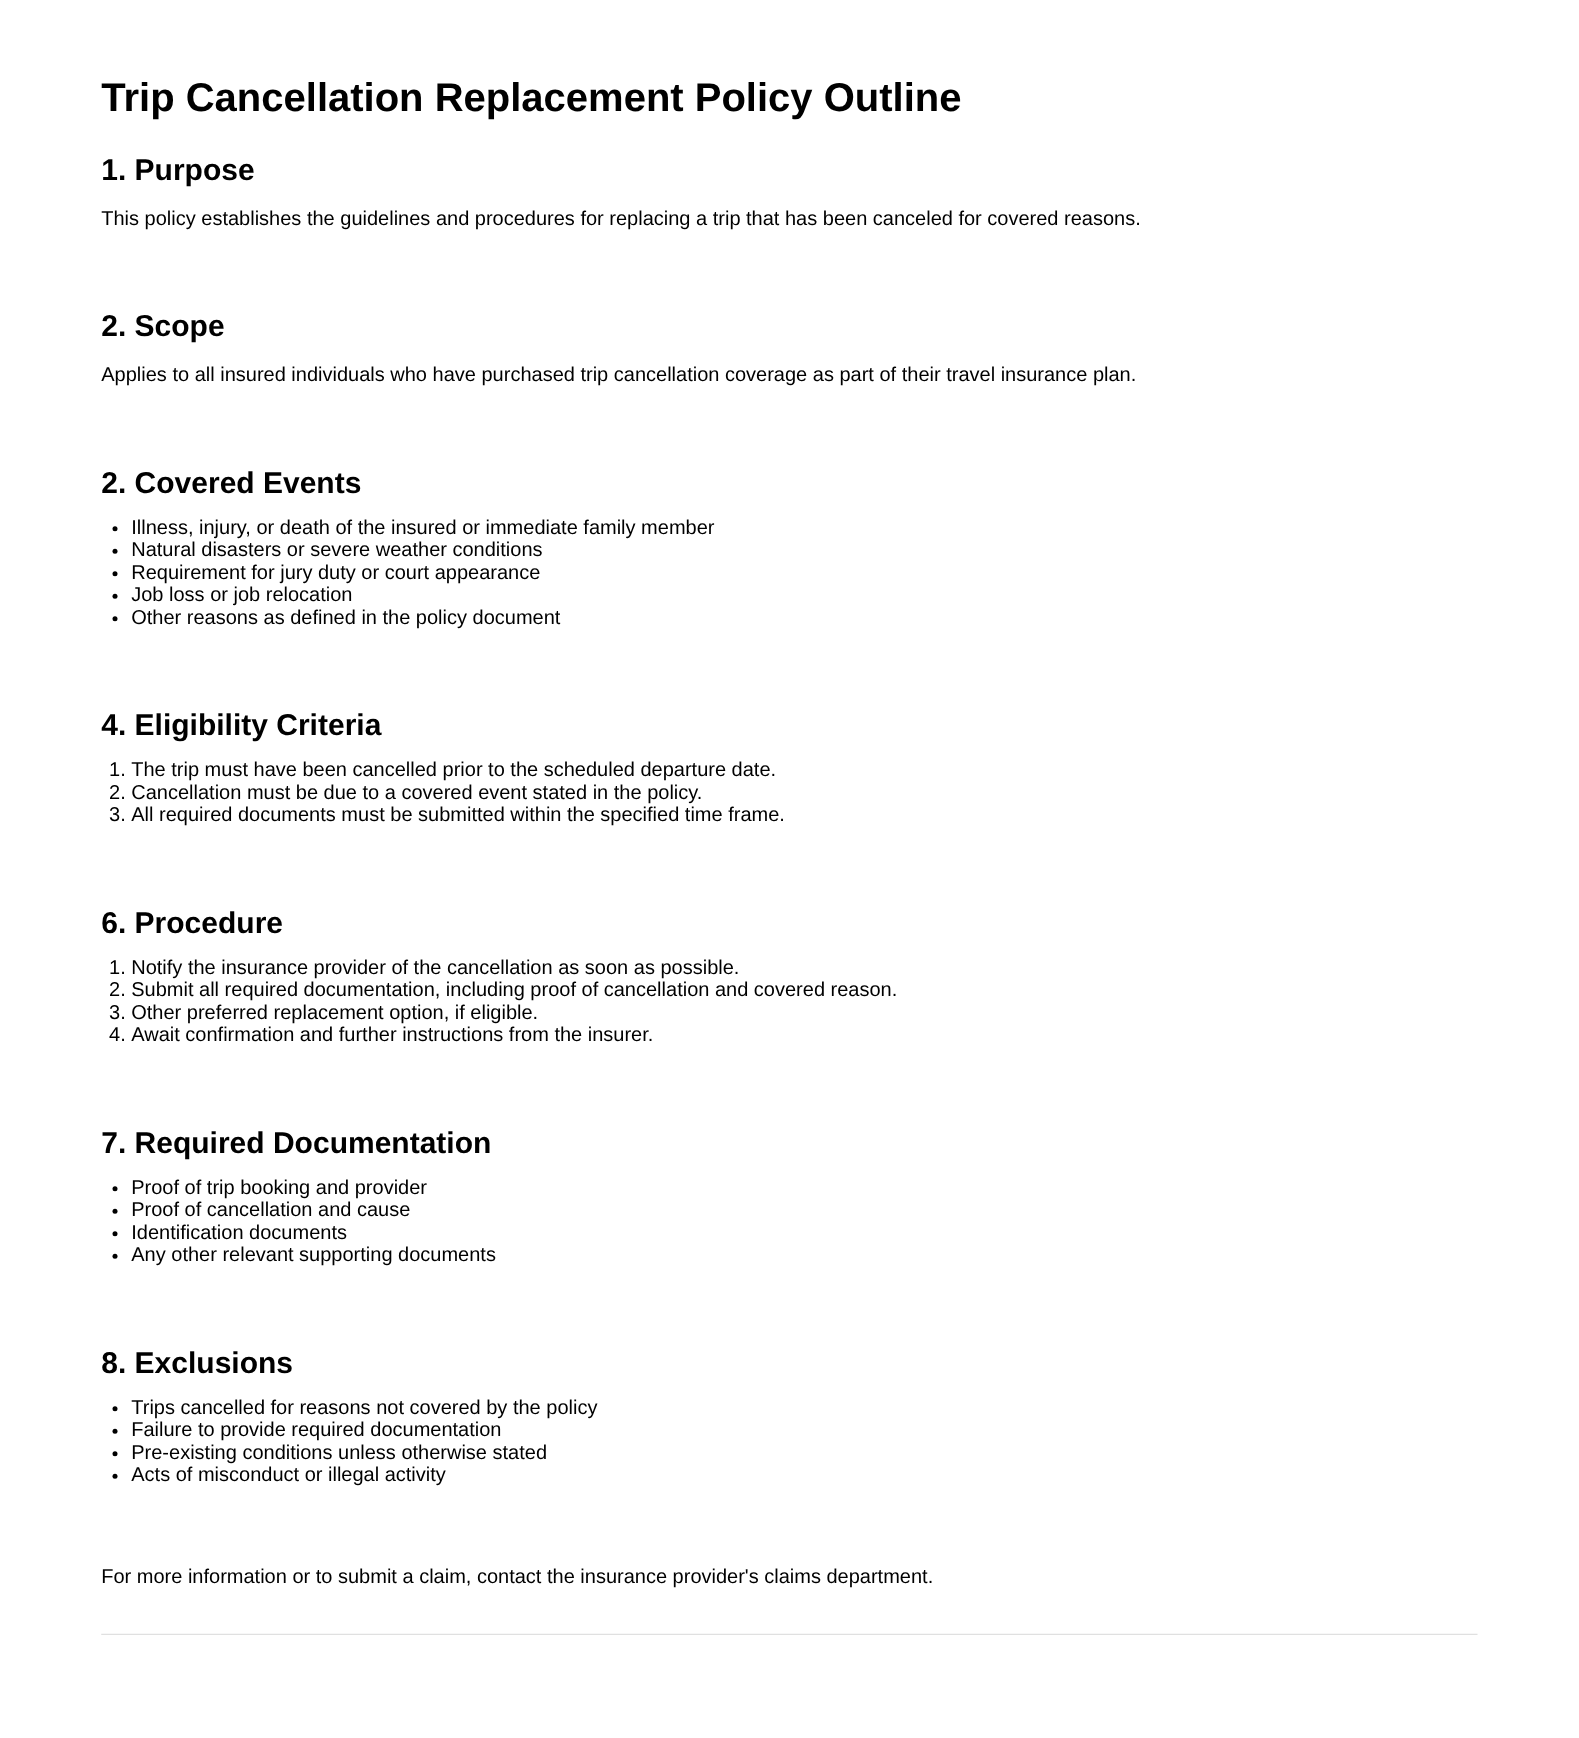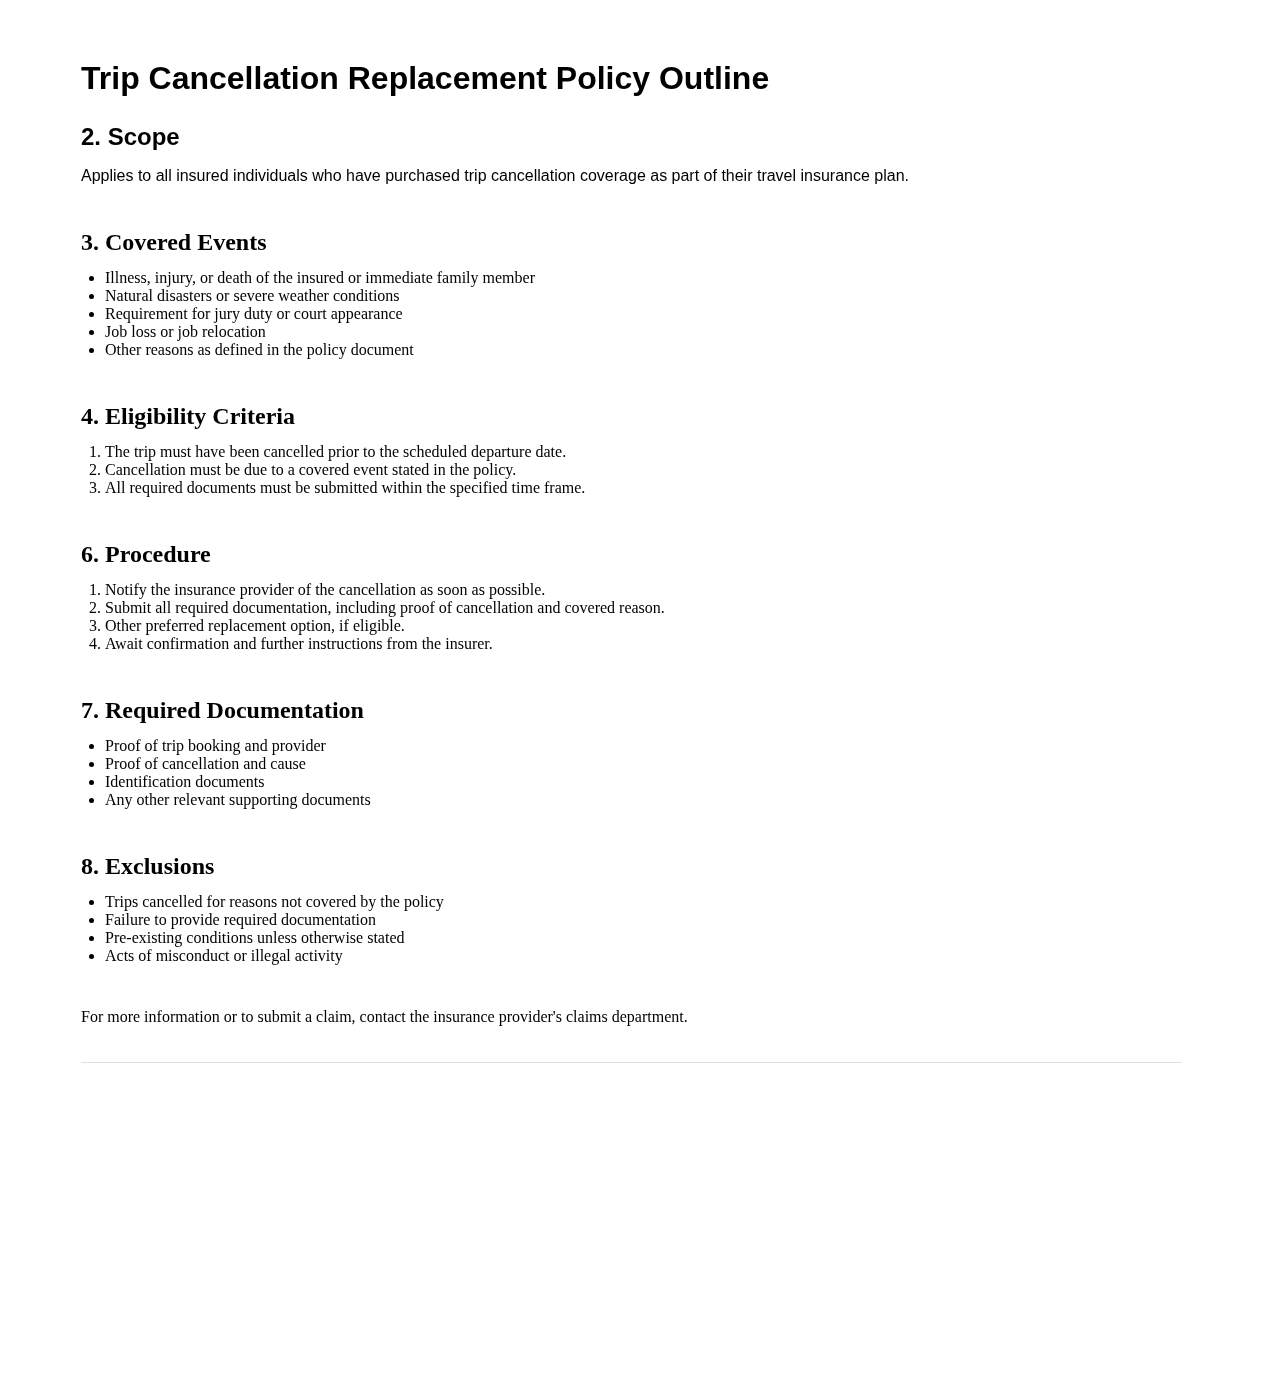--- a/index.html
+++ b/index.html
@@ -7,39 +7,43 @@
     font-family: "Liberation Sans", sans-serif;
     color: #000;
     width: 1263px;
     min-height: 1390px;
   }
   .page { padding: 56px 81px 4px 81px; width: 1101px; }
   h1 { font-size: 32px; font-weight: bold; margin: 0 0 22px 0; line-height: 44px; }
   .section { margin: 0; }
   h2 { font-size: 24px; font-weight: bold; margin: 0 0 12px 0; line-height: 30px; }
   p.para { font-size: 16px; margin: 14px 0 0 0; line-height: 19px; }
-  .section + .section { margin-top: 42px; font-family: Liberation Serif, serif; }
+  .section + .section { margin-top: 62px; }
   ul, ol { margin: 6px 0 0 0; padding-left: 24px; font-size: 16px; line-height: 18px; }
   li { margin: 0; }
   hr.rule { border: none; border-top: 1px solid #e0e0e0; margin: 36px 0 0 0; }
 </style>
 </head>
 <body>
 
 <div class="page">
   <h1>Trip Cancellation Replacement Policy Outline</h1>
 
+  <div class="section">
+    <h2>1. Purpose</h2>
+    <p class="para">This policy establishes the guidelines and procedures for replacing a trip that has been canceled for covered reasons.</p>
+  </div>
 
   <div class="section">
     <h2>2. Scope</h2>
     <p class="para">Applies to all insured individuals who have purchased trip cancellation coverage as part of their travel insurance plan.</p>
   </div>
 
   <div class="section">
-    <h2>3. Covered Events</h2>
+    <h2>2. Covered Events</h2>
     <ul>
       <li>Illness, injury, or death of the insured or immediate family member</li>
       <li>Natural disasters or severe weather conditions</li>
       <li>Requirement for jury duty or court appearance</li>
       <li>Job loss or job relocation</li>
       <li>Other reasons as defined in the policy document</li>
     </ul>
   </div>
 
   <div class="section">

